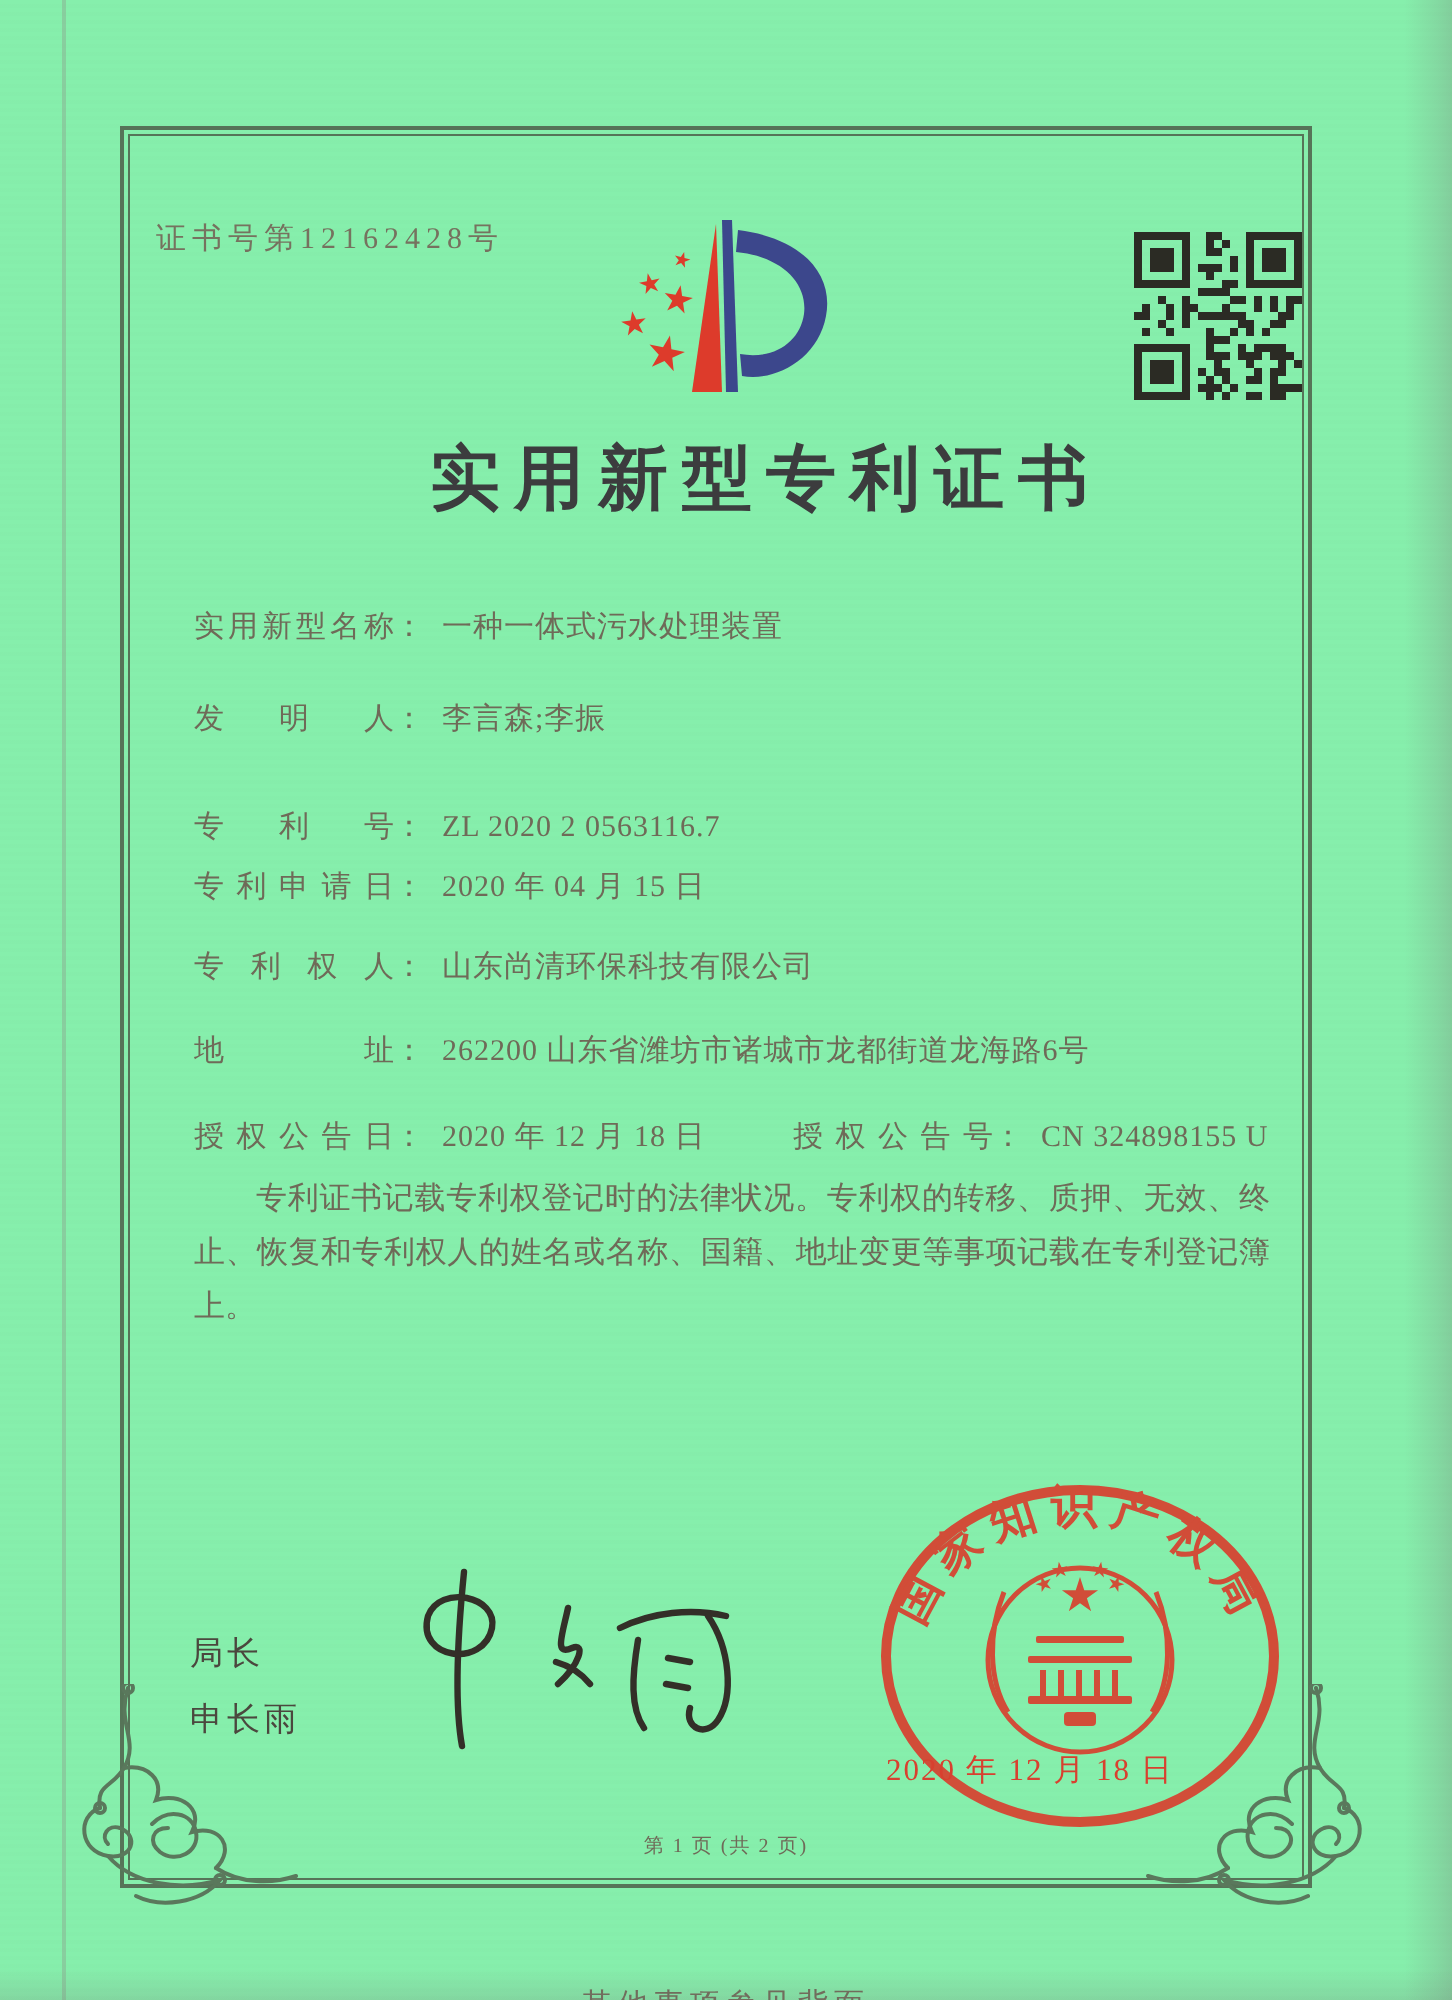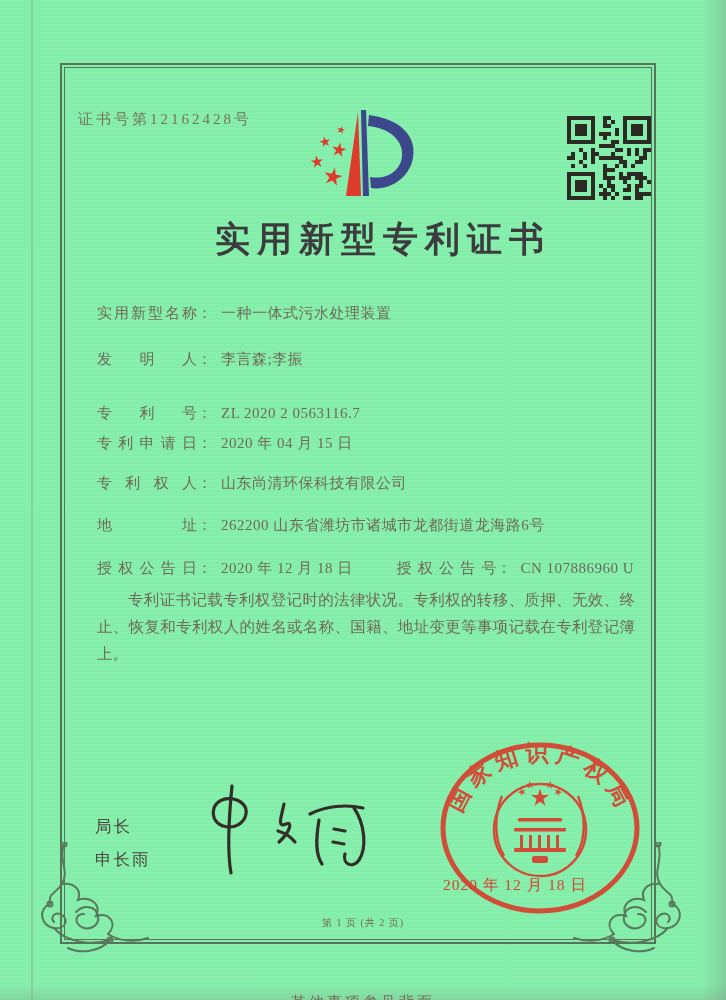--- a/index.html
+++ b/index.html
@@ -327,21 +327,21 @@
       <span class="flabel">专利申请日</span><span class="fcolon">：</span><span class="fvalue">2020 年 04 月 15 日</span>
     </div>
     <div class="frow" style="top:170px;">
       <span class="flabel">专利权人</span><span class="fcolon">：</span><span class="fvalue">山东尚清环保科技有限公司</span>
     </div>
     <div class="frow" style="top:212px;">
       <span class="flabel">地址</span><span class="fcolon">：</span><span class="fvalue">262200 山东省潍坊市诸城市龙都街道龙海路6号</span>
     </div>
     <div class="frow" style="top:255px;">
       <span><span class="flabel">授权公告日</span><span class="fcolon">：</span><span class="fvalue">2020 年 12 月 18 日</span></span>
-      <span class="grant-group2"><span class="flabel">授权公告号</span><span class="fcolon">：</span><span class="fvalue">CN 107886960 U</span></span>
+      <span class="grant-group2"><span class="flabel">授权公告号</span><span class="fcolon">：</span><span class="fvalue">CN 324898155 U</span></span>
     </div>
   </div>
 
   <div class="paras">
     <p>专利证书记载专利权登记时的法律状况。专利权的转移、质押、无效、终止、恢复和专利权人的姓名或名称、国籍、地址变更等事项记载在专利登记簿上。</p>
   </div>
 
   <div class="director">
     <div>局长</div>
     <div>申长雨</div>

